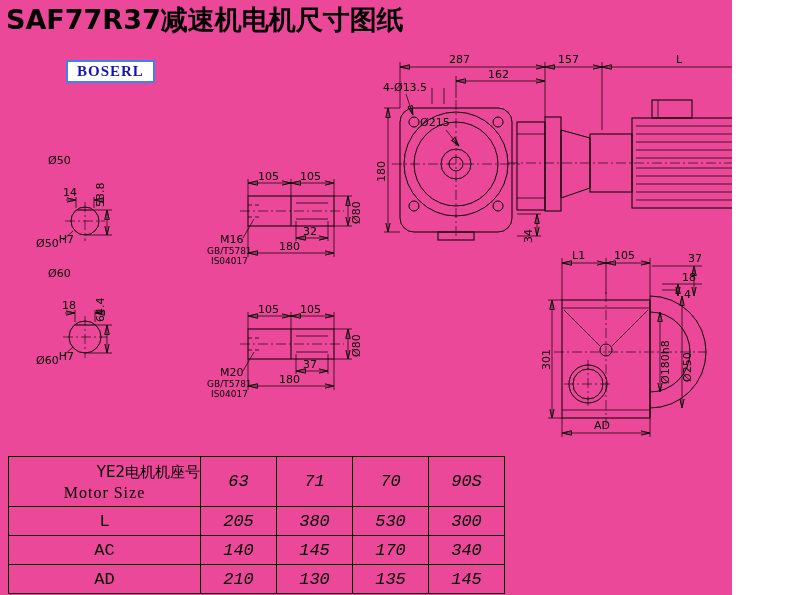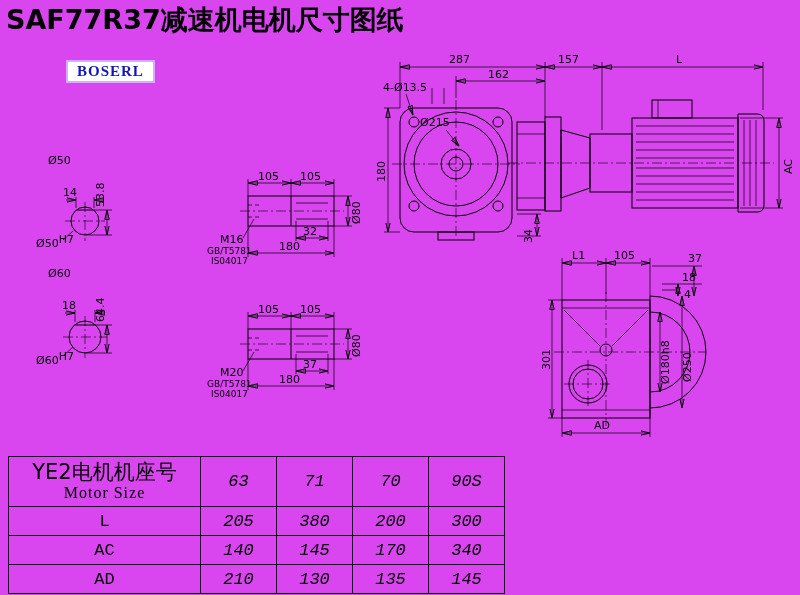--- a/index.html
+++ b/index.html
@@ -1,38 +1,38 @@
 <!DOCTYPE html>
 <html><head>
 <meta charset="utf-8">
 <style>
   * { margin:0; padding:0; box-sizing:border-box; }
   html,body { background:#fff; }
-  .page { position:relative; width:800px; height:595px; background:#d946ef; overflow:hidden;
+  .page { position:relative; width:732px; height:595px; background:#ec4899; overflow:hidden;
           font-family:"DejaVu Sans", sans-serif; color:#000; }
   .title { position:absolute; left:6px; top:2px; font-size:27px; font-weight:700;
            font-family:"DejaVu Sans", sans-serif; white-space:nowrap; }
-  .brand { position:absolute; left:66px; top:60px; border:2px solid #c4b5fd; color:#1515b5;
+  .brand { position:absolute; left:66px; top:60px; border:2px solid #3b82f6; color:#1515b5;
            font-family:"Liberation Serif", serif; font-size:15px; font-weight:700;
            padding:1px 9px; letter-spacing:1px; background:#fff; }
   .drawing { position:absolute; left:0; top:0; }
   .drawing line, .drawing path, .drawing rect, .drawing circle { stroke:#000; fill:none; stroke-width:1; }
   .drawing .d { stroke-width:.7; }
   .drawing .cl { stroke-width:.6; stroke-dasharray:10 3 2 3; }
   .drawing .dash { stroke-width:.7; stroke-dasharray:4 3; }
   .drawing text { fill:#000; stroke:none; font-family:"DejaVu Sans", sans-serif; font-size:11px; }
   .drawing text.sm { font-size:9px; }
   .dim-table { position:absolute; left:8px; top:456px; border-collapse:collapse; table-layout:fixed; }
   .dim-table td { border:1px solid #000; text-align:center; vertical-align:middle;
                   font-family:"Liberation Mono", monospace; font-size:17px; }
   .dim-table .c0 { width:192px; }
   .dim-table .cv { width:76px;font-style:italic; }
   .dim-table tr { height:29px; }
   .dim-table tr.hdr { height:50px; }
-  .hdr .cn { font-family:"DejaVu Sans", sans-serif; font-size:21px; line-height:22px; }
+  .hdr .cn { font-family:"DejaVu Sans", sans-serif; font-size:15px; line-height:22px;text-align:right; }
   .hdr .en { font-family:Liberation Serif, serif; font-size:16px; line-height:20px; letter-spacing:1px; }
 </style>
 </head>
 <body>
 
 <div class="page">
 
   <div class="title">SAF77R37减速机电机尺寸图纸</div>
   <div class="brand">BOSERL</div>
 
@@ -323,21 +323,21 @@
       </td>
       <td class="cv">63</td>
       <td class="cv">71</td>
       <td class="cv">70</td>
       <td class="cv">90S</td>
     </tr>
     <tr>
       <td class="c0">L</td>
       <td class="cv">205</td>
       <td class="cv">380</td>
-      <td class="cv">200</td>
+      <td class="cv">530</td>
       <td class="cv">300</td>
     </tr>
     <tr>
       <td class="c0">AC</td>
       <td class="cv">140</td>
       <td class="cv">145</td>
       <td class="cv">170</td>
       <td class="cv">340</td>
     </tr>
     <tr>

